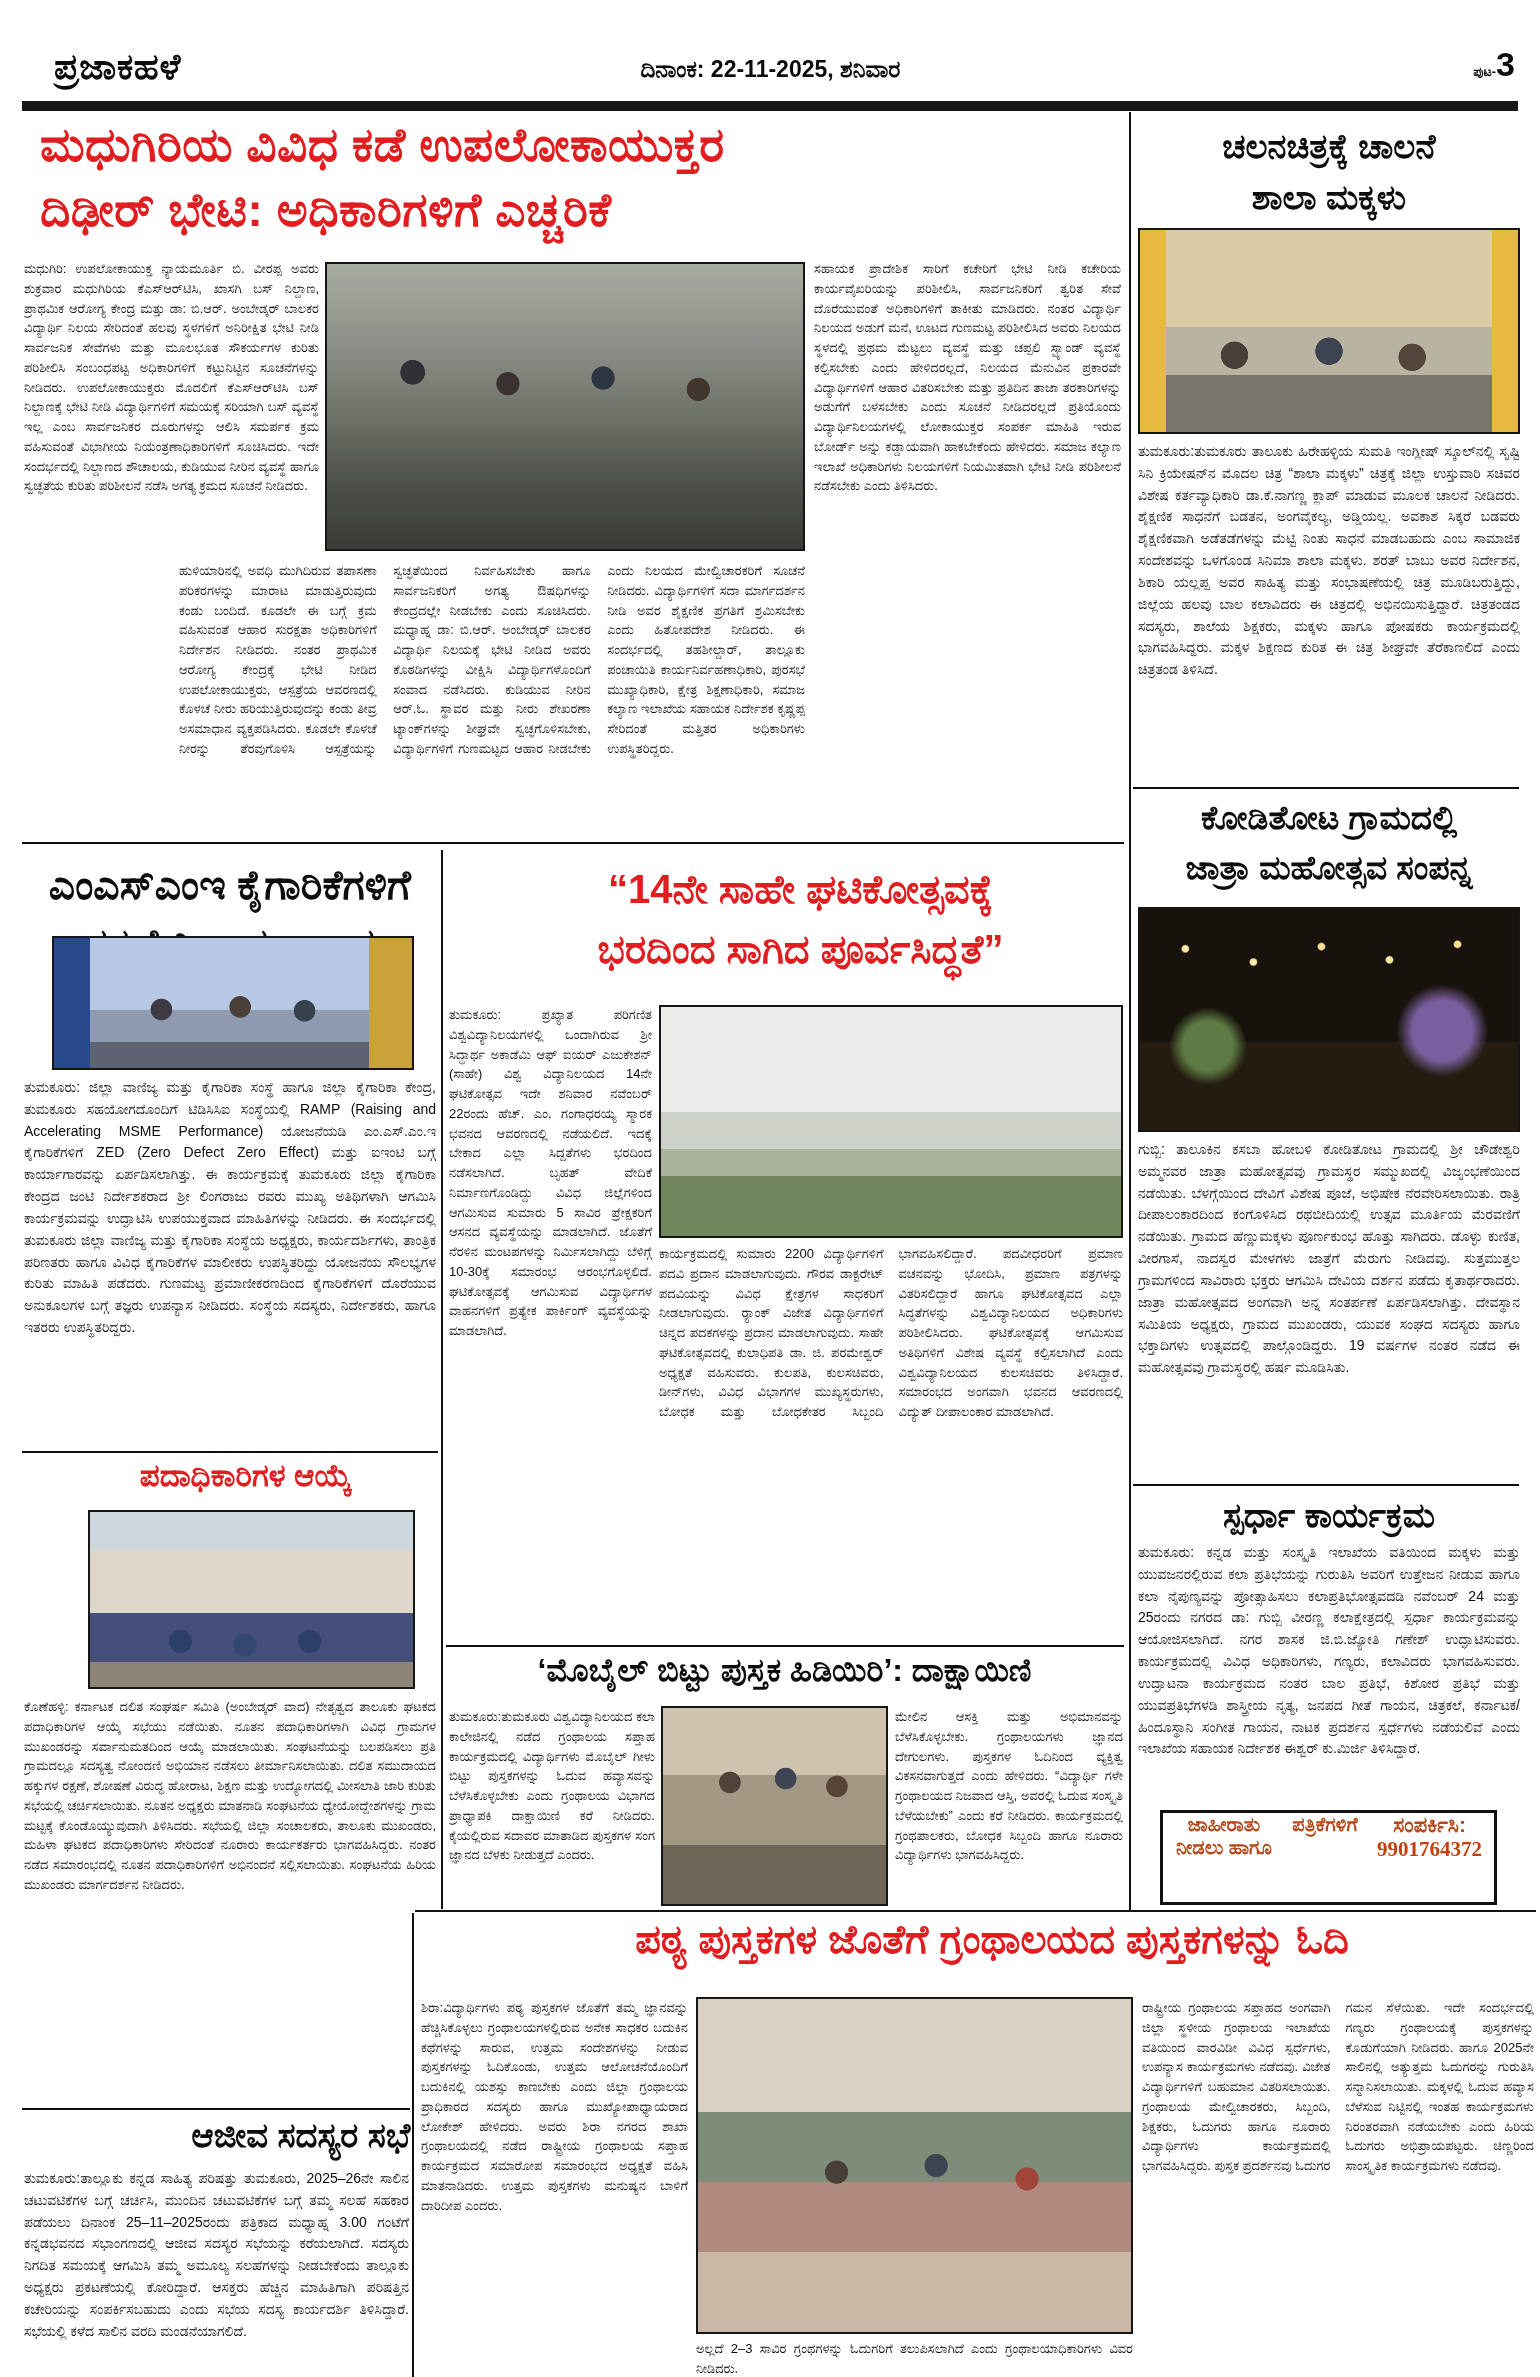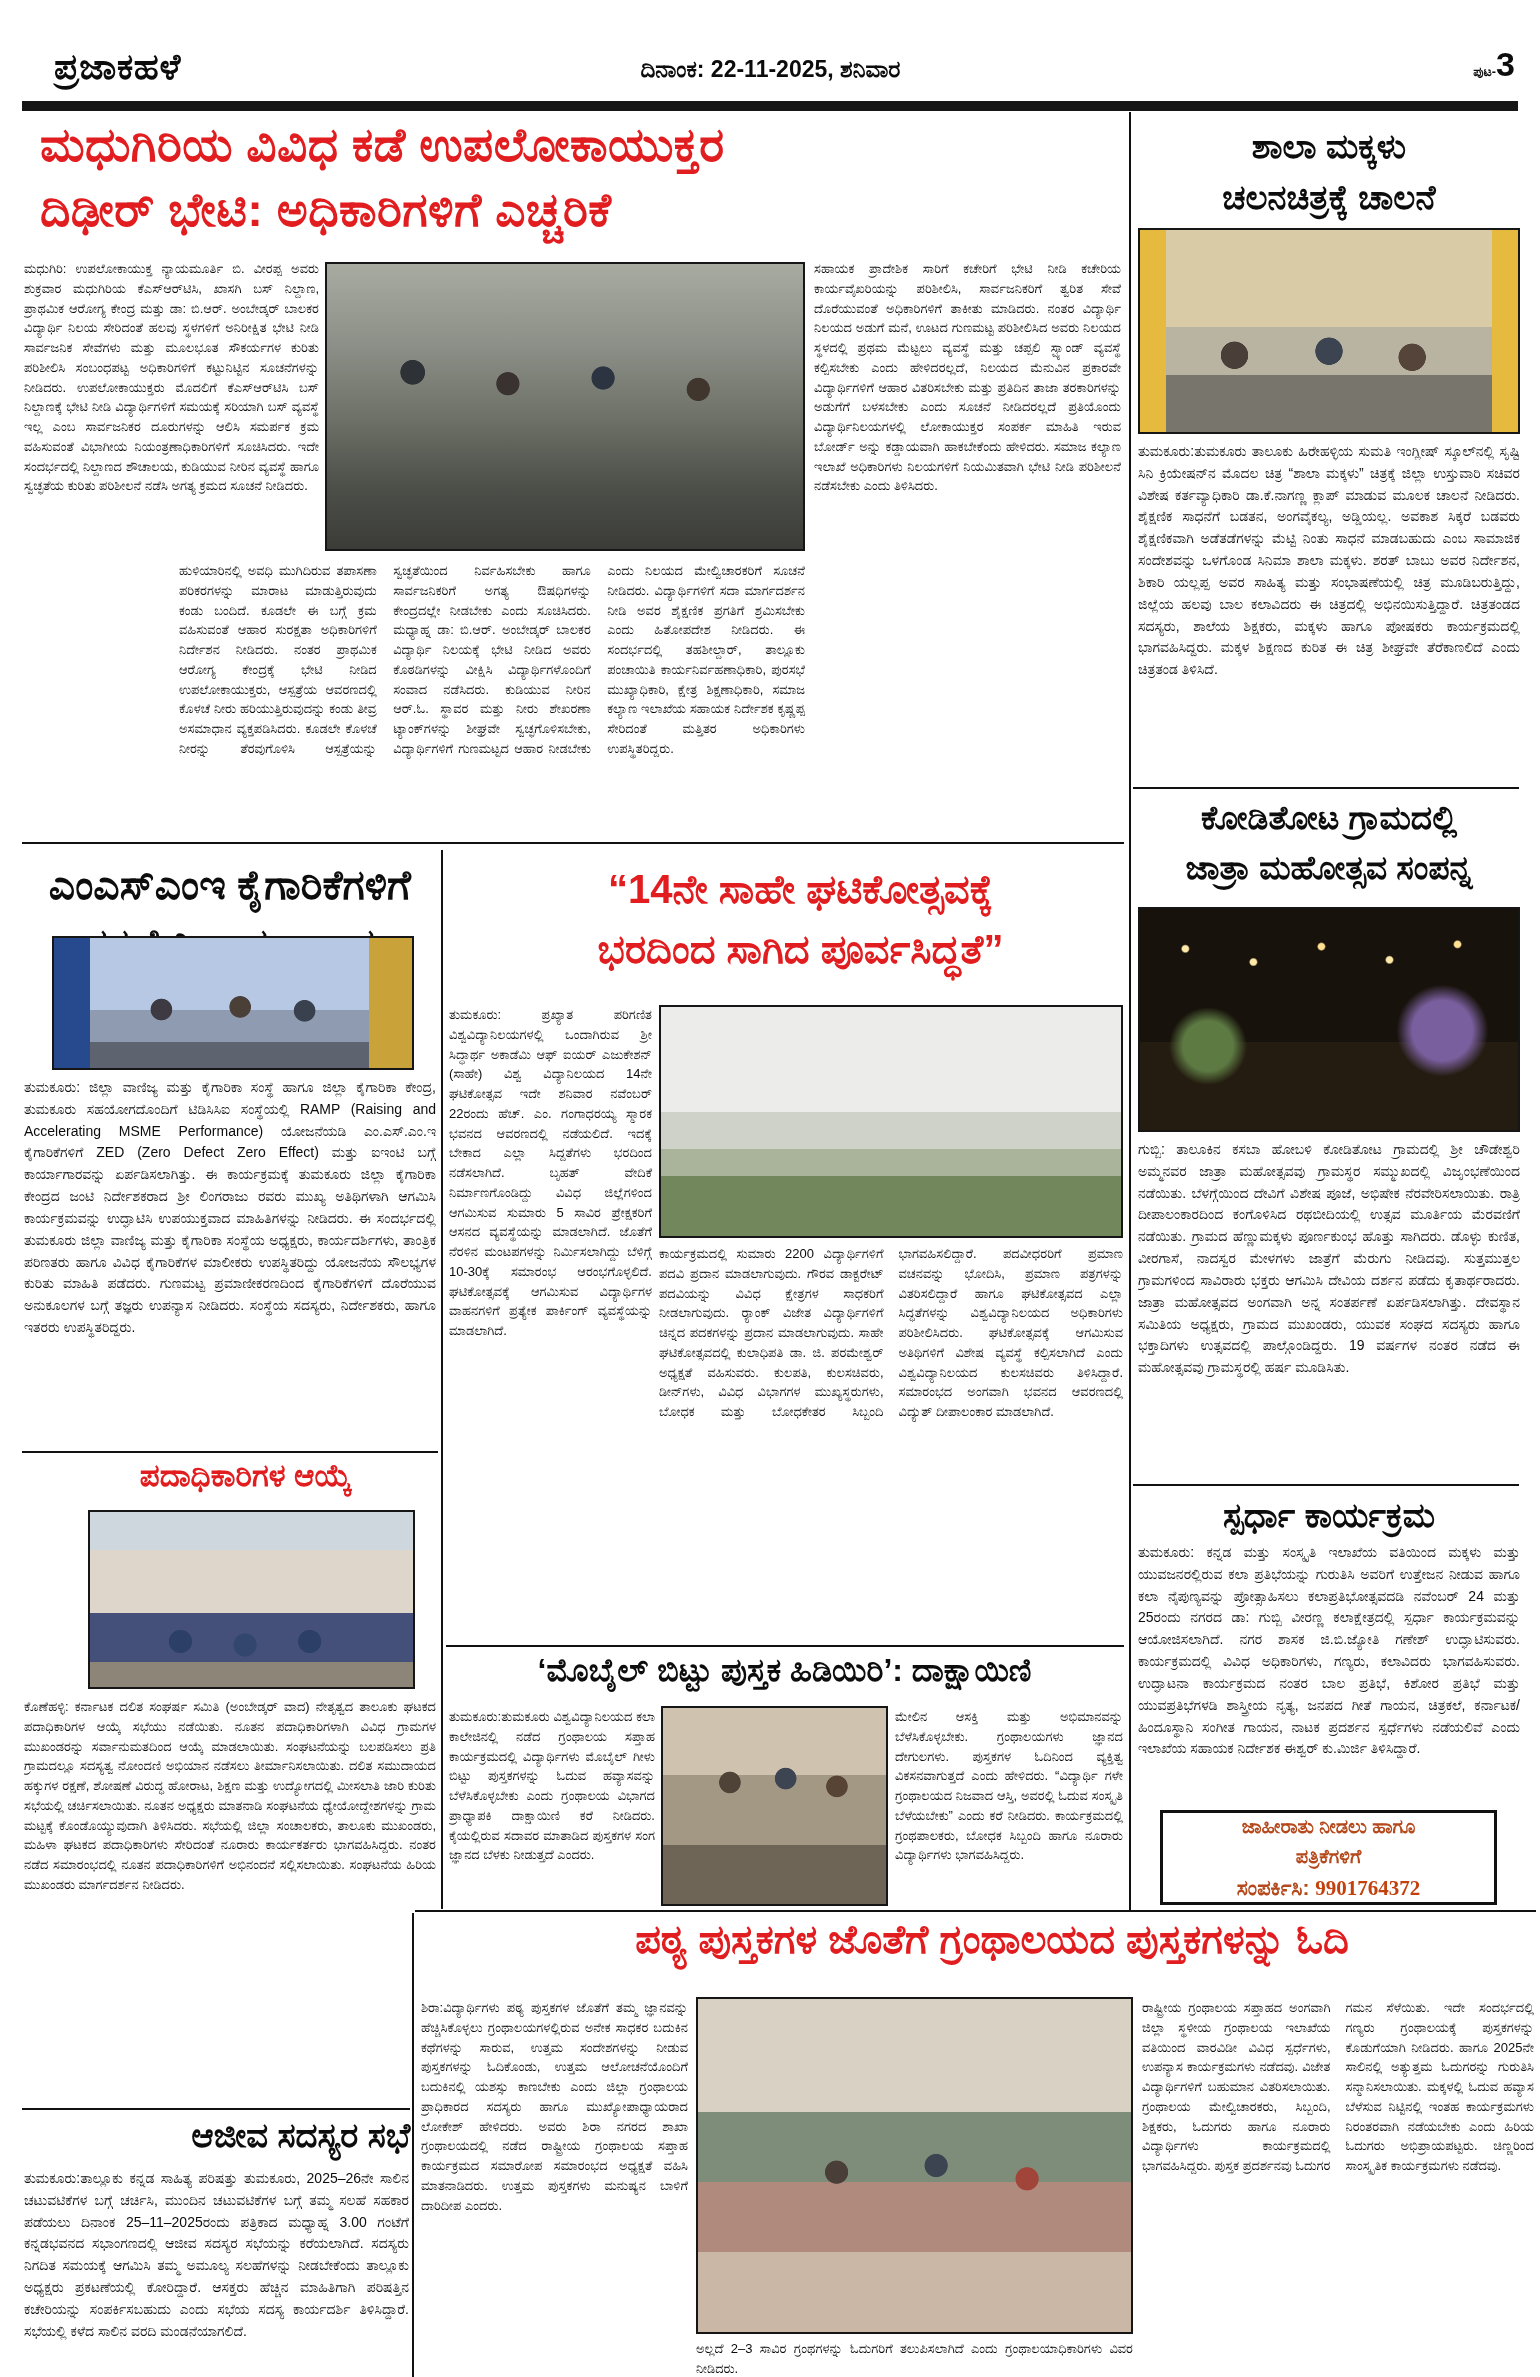--- a/index.html
+++ b/index.html
@@ -62,21 +62,21 @@
     radial-gradient(circle at 30% 38%, #4f4338 0 10.4px, transparent 11.2px),
     radial-gradient(circle at 55% 36%, #3d4452 0 10.4px, transparent 11.2px),
     radial-gradient(circle at 78% 40%, #584434 0 10.4px, transparent 11.2px),
     linear-gradient(180deg,#cfc2af 0 34%,#a39884 34% 70%,#6e6557 70% 100%);}
   .ph-library{background:
     radial-gradient(circle at 32% 52%, #4a3f38 0 11.2px, transparent 12px),
     radial-gradient(circle at 55% 50%, #3c4452 0 11.2px, transparent 12px),
     radial-gradient(circle at 76% 54%, #a1453b 0 11.2px, transparent 12px),
     linear-gradient(180deg,#d8d1c4 0 34%,#7e8d7a 34% 55%,#b08a7c 55% 76%,#cbb7a6 76% 100%);}
   .ad-box{border:3px solid #111;box-sizing:border-box;text-align:center;
-          display:flex;flex-direction:column;justify-content:center;gap:7.5px;background:#fff;}
+          display:flex;flex-direction:row;justify-content:center;gap:7.5px;background:#fff;}
   .ad-line{font-size:19.4px;font-weight:800;color:#b5491c;}
   .ad-phone-line{font-size:21px;font-weight:800;color:#b5491c;}
   .ad-phone{color:#c2410c;font-family:"Liberation Serif",serif;}
 </style>
 </head>
 <body>
 
 <div class="page">
 
   <div class="abs masthead" style="left:54px;top:46px;">ಪ್ರಜಾಕಹಳೆ</div>
@@ -92,22 +92,22 @@
   </div>
   <div class="abs body-text" style="left:24px;top:259px;width:295px;height:583px;">ಮಧುಗಿರಿ: ಉಪಲೋಕಾಯುಕ್ತ ನ್ಯಾಯಮೂರ್ತಿ ಬಿ. ವೀರಪ್ಪ ಅವರು ಶುಕ್ರವಾರ ಮಧುಗಿರಿಯ ಕೆಎಸ್ಆರ್‌ಟಿಸಿ, ಖಾಸಗಿ ಬಸ್ ನಿಲ್ದಾಣ, ಪ್ರಾಥಮಿಕ ಆರೋಗ್ಯ ಕೇಂದ್ರ ಮತ್ತು ಡಾ: ಬಿ.ಆರ್. ಅಂಬೇಡ್ಕರ್ ಬಾಲಕರ ವಿದ್ಯಾರ್ಥಿ ನಿಲಯ ಸೇರಿದಂತೆ ಹಲವು ಸ್ಥಳಗಳಿಗೆ ಅನಿರೀಕ್ಷಿತ ಭೇಟಿ ನೀಡಿ ಸಾರ್ವಜನಿಕ ಸೇವೆಗಳು ಮತ್ತು ಮೂಲಭೂತ ಸೌಕರ್ಯಗಳ ಕುರಿತು ಪರಿಶೀಲಿಸಿ ಸಂಬಂಧಪಟ್ಟ ಅಧಿಕಾರಿಗಳಿಗೆ ಕಟ್ಟುನಿಟ್ಟಿನ ಸೂಚನೆಗಳನ್ನು ನೀಡಿದರು. ಉಪಲೋಕಾಯುಕ್ತರು ಮೊದಲಿಗೆ ಕೆಎಸ್ಆರ್‌ಟಿಸಿ ಬಸ್ ನಿಲ್ದಾಣಕ್ಕೆ ಭೇಟಿ ನೀಡಿ ವಿದ್ಯಾರ್ಥಿಗಳಿಗೆ ಸಮಯಕ್ಕೆ ಸರಿಯಾಗಿ ಬಸ್ ವ್ಯವಸ್ಥೆ ಇಲ್ಲ ಎಂಬ ಸಾರ್ವಜನಿಕರ ದೂರುಗಳನ್ನು ಆಲಿಸಿ ಸಮರ್ಪಕ ಕ್ರಮ ವಹಿಸುವಂತೆ ವಿಭಾಗೀಯ ನಿಯಂತ್ರಣಾಧಿಕಾರಿಗಳಿಗೆ ಸೂಚಿಸಿದರು. ಇದೇ ಸಂದರ್ಭದಲ್ಲಿ ನಿಲ್ದಾಣದ ಶೌಚಾಲಯ, ಕುಡಿಯುವ ನೀರಿನ ವ್ಯವಸ್ಥೆ ಹಾಗೂ ಸ್ವಚ್ಛತೆಯ ಕುರಿತು ಪರಿಶೀಲನೆ ನಡೆಸಿ ಅಗತ್ಯ ಕ್ರಮದ ಸೂಚನೆ ನೀಡಿದರು.</div>
   <div class="abs photo ph-main" style="left:325px;top:262px;width:480px;height:289px;"></div>
   <div class="abs body-text" style="left:814px;top:259px;width:307px;height:583px;">ಸಹಾಯಕ ಪ್ರಾದೇಶಿಕ ಸಾರಿಗೆ ಕಚೇರಿಗೆ ಭೇಟಿ ನೀಡಿ ಕಚೇರಿಯ ಕಾರ್ಯವೈಖರಿಯನ್ನು ಪರಿಶೀಲಿಸಿ, ಸಾರ್ವಜನಿಕರಿಗೆ ತ್ವರಿತ ಸೇವೆ ದೊರೆಯುವಂತೆ ಅಧಿಕಾರಿಗಳಿಗೆ ತಾಕೀತು ಮಾಡಿದರು. ನಂತರ ವಿದ್ಯಾರ್ಥಿ ನಿಲಯದ ಅಡುಗೆ ಮನೆ, ಊಟದ ಗುಣಮಟ್ಟ ಪರಿಶೀಲಿಸಿದ ಅವರು ನಿಲಯದ ಸ್ಥಳದಲ್ಲಿ ಪ್ರಥಮ ಮೆಟ್ಟಲು ವ್ಯವಸ್ಥೆ ಮತ್ತು ಚಪ್ಪಲಿ ಸ್ಟ್ಯಾಂಡ್ ವ್ಯವಸ್ಥೆ ಕಲ್ಪಿಸಬೇಕು ಎಂದು ಹೇಳಿದರಲ್ಲದೆ, ನಿಲಯದ ಮೆನುವಿನ ಪ್ರಕಾರವೇ ವಿದ್ಯಾರ್ಥಿಗಳಿಗೆ ಆಹಾರ ವಿತರಿಸಬೇಕು ಮತ್ತು ಪ್ರತಿದಿನ ತಾಜಾ ತರಕಾರಿಗಳನ್ನು ಅಡುಗೆಗೆ ಬಳಸಬೇಕು ಎಂದು ಸೂಚನೆ ನೀಡಿದರಲ್ಲದೆ ಪ್ರತಿಯೊಂದು ವಿದ್ಯಾರ್ಥಿನಿಲಯಗಳಲ್ಲಿ ಲೋಕಾಯುಕ್ತರ ಸಂಪರ್ಕ ಮಾಹಿತಿ ಇರುವ ಬೋರ್ಡ್ ಅನ್ನು ಕಡ್ಡಾಯವಾಗಿ ಹಾಕಬೇಕೆಂದು ಹೇಳಿದರು. ಸಮಾಜ ಕಲ್ಯಾಣ ಇಲಾಖೆ ಅಧಿಕಾರಿಗಳು ನಿಲಯಗಳಿಗೆ ನಿಯಮಿತವಾಗಿ ಭೇಟಿ ನೀಡಿ ಪರಿಶೀಲನೆ ನಡೆಸಬೇಕು ಎಂದು ತಿಳಿಸಿದರು.</div>
   <div class="abs body-text cols3" style="left:179px;top:561px;width:626px;height:277px;">ಹುಳಿಯಾರಿನಲ್ಲಿ ಅವಧಿ ಮುಗಿದಿರುವ ತಪಾಸಣಾ ಪರಿಕರಗಳನ್ನು ಮಾರಾಟ ಮಾಡುತ್ತಿರುವುದು ಕಂಡು ಬಂದಿದೆ. ಕೂಡಲೇ ಈ ಬಗ್ಗೆ ಕ್ರಮ ವಹಿಸುವಂತೆ ಆಹಾರ ಸುರಕ್ಷತಾ ಅಧಿಕಾರಿಗಳಿಗೆ ನಿರ್ದೇಶನ ನೀಡಿದರು. ನಂತರ ಪ್ರಾಥಮಿಕ ಆರೋಗ್ಯ ಕೇಂದ್ರಕ್ಕೆ ಭೇಟಿ ನೀಡಿದ ಉಪಲೋಕಾಯುಕ್ತರು, ಆಸ್ಪತ್ರೆಯ ಆವರಣದಲ್ಲಿ ಕೊಳಚೆ ನೀರು ಹರಿಯುತ್ತಿರುವುದನ್ನು ಕಂಡು ತೀವ್ರ ಅಸಮಾಧಾನ ವ್ಯಕ್ತಪಡಿಸಿದರು. ಕೂಡಲೇ ಕೊಳಚೆ ನೀರನ್ನು ತೆರವುಗೊಳಿಸಿ ಆಸ್ಪತ್ರೆಯನ್ನು ಸ್ವಚ್ಛತೆಯಿಂದ ನಿರ್ವಹಿಸಬೇಕು ಹಾಗೂ ಸಾರ್ವಜನಿಕರಿಗೆ ಅಗತ್ಯ ಔಷಧಿಗಳನ್ನು ಕೇಂದ್ರದಲ್ಲೇ ನೀಡಬೇಕು ಎಂದು ಸೂಚಿಸಿದರು. ಮಧ್ಯಾಹ್ನ ಡಾ: ಬಿ.ಆರ್. ಅಂಬೇಡ್ಕರ್ ಬಾಲಕರ ವಿದ್ಯಾರ್ಥಿ ನಿಲಯಕ್ಕೆ ಭೇಟಿ ನೀಡಿದ ಅವರು ಕೊಠಡಿಗಳನ್ನು ವೀಕ್ಷಿಸಿ ವಿದ್ಯಾರ್ಥಿಗಳೊಂದಿಗೆ ಸಂವಾದ ನಡೆಸಿದರು. ಕುಡಿಯುವ ನೀರಿನ ಆರ್.ಓ. ಸ್ಥಾವರ ಮತ್ತು ನೀರು ಶೇಖರಣಾ ಟ್ಯಾಂಕ್‌ಗಳನ್ನು ಶೀಘ್ರವೇ ಸ್ವಚ್ಛಗೊಳಿಸಬೇಕು, ವಿದ್ಯಾರ್ಥಿಗಳಿಗೆ ಗುಣಮಟ್ಟದ ಆಹಾರ ನೀಡಬೇಕು ಎಂದು ನಿಲಯದ ಮೇಲ್ವಿಚಾರಕರಿಗೆ ಸೂಚನೆ ನೀಡಿದರು. ವಿದ್ಯಾರ್ಥಿಗಳಿಗೆ ಸದಾ ಮಾರ್ಗದರ್ಶನ ನೀಡಿ ಅವರ ಶೈಕ್ಷಣಿಕ ಪ್ರಗತಿಗೆ ಶ್ರಮಿಸಬೇಕು ಎಂದು ಹಿತೋಪದೇಶ ನೀಡಿದರು. ಈ ಸಂದರ್ಭದಲ್ಲಿ ತಹಶೀಲ್ದಾರ್, ತಾಲ್ಲೂಕು ಪಂಚಾಯಿತಿ ಕಾರ್ಯನಿರ್ವಹಣಾಧಿಕಾರಿ, ಪುರಸಭೆ ಮುಖ್ಯಾಧಿಕಾರಿ, ಕ್ಷೇತ್ರ ಶಿಕ್ಷಣಾಧಿಕಾರಿ, ಸಮಾಜ ಕಲ್ಯಾಣ ಇಲಾಖೆಯ ಸಹಾಯಕ ನಿರ್ದೇಶಕ ಕೃಷ್ಣಪ್ಪ ಸೇರಿದಂತೆ ಮತ್ತಿತರ ಅಧಿಕಾರಿಗಳು ಉಪಸ್ಥಿತರಿದ್ದರು.</div>
   <div class="abs hline" style="left:22.4px;top:842px;width:1102px;"></div>
 
   <div class="abs vline" style="left:1129px;top:112px;height:1798px;"></div>
 
   <div class="abs head-black h-rail" style="left:1138px;top:121px;width:382px;">
+    <div>ಚಲನಚಿತ್ರಕ್ಕೆ ಚಾಲನೆ</div>
     <div>ಶಾಲಾ ಮಕ್ಕಳು</div>
-    <div>ಚಲನಚಿತ್ರಕ್ಕೆ ಚಾಲನೆ</div>
   </div>
   <div class="abs photo ph-school" style="left:1138px;top:228px;width:382px;height:206px;"></div>
   <div class="abs body-text body-lg" style="left:1138px;top:441px;width:382px;height:341px;">ತುಮಕೂರು:ತುಮಕೂರು ತಾಲೂಕು ಹಿರೇಹಳ್ಳಿಯ ಸುಮತಿ ಇಂಗ್ಲೀಷ್ ಸ್ಕೂಲ್‌ನಲ್ಲಿ ಸೃಷ್ಟಿ ಸಿನಿ ಕ್ರಿಯೇಷನ್‌ನ ಮೊದಲ ಚಿತ್ರ “ಶಾಲಾ ಮಕ್ಕಳು” ಚಿತ್ರಕ್ಕೆ ಜಿಲ್ಲಾ ಉಸ್ತುವಾರಿ ಸಚಿವರ ವಿಶೇಷ ಕರ್ತವ್ಯಾಧಿಕಾರಿ ಡಾ.ಕೆ.ನಾಗಣ್ಣ ಕ್ಲಾಪ್ ಮಾಡುವ ಮೂಲಕ ಚಾಲನೆ ನೀಡಿದರು. ಶೈಕ್ಷಣಿಕ ಸಾಧನೆಗೆ ಬಡತನ, ಅಂಗವೈಕಲ್ಯ, ಅಡ್ಡಿಯಲ್ಲ. ಅವಕಾಶ ಸಿಕ್ಕರೆ ಬಡವರು ಶೈಕ್ಷಣಿಕವಾಗಿ ಅಡೆತಡೆಗಳನ್ನು ಮೆಟ್ಟಿ ನಿಂತು ಸಾಧನೆ ಮಾಡಬಹುದು ಎಂಬ ಸಾಮಾಜಿಕ ಸಂದೇಶವನ್ನು ಒಳಗೊಂಡ ಸಿನಿಮಾ ಶಾಲಾ ಮಕ್ಕಳು. ಶರತ್ ಬಾಬು ಅವರ ನಿರ್ದೇಶನ, ಶಿಕಾರಿ ಯಲ್ಲಪ್ಪ ಅವರ ಸಾಹಿತ್ಯ ಮತ್ತು ಸಂಭಾಷಣೆಯಲ್ಲಿ ಚಿತ್ರ ಮೂಡಿಬರುತ್ತಿದ್ದು, ಜಿಲ್ಲೆಯ ಹಲವು ಬಾಲ ಕಲಾವಿದರು ಈ ಚಿತ್ರದಲ್ಲಿ ಅಭಿನಯಿಸುತ್ತಿದ್ದಾರೆ. ಚಿತ್ರತಂಡದ ಸದಸ್ಯರು, ಶಾಲೆಯ ಶಿಕ್ಷಕರು, ಮಕ್ಕಳು ಹಾಗೂ ಪೋಷಕರು ಕಾರ್ಯಕ್ರಮದಲ್ಲಿ ಭಾಗವಹಿಸಿದ್ದರು. ಮಕ್ಕಳ ಶಿಕ್ಷಣದ ಕುರಿತ ಈ ಚಿತ್ರ ಶೀಘ್ರವೇ ತೆರೆಕಾಣಲಿದೆ ಎಂದು ಚಿತ್ರತಂಡ ತಿಳಿಸಿದೆ.</div>
   <div class="abs hline" style="left:1133px;top:787px;width:386px;"></div>
 
   <div class="abs head-black h-rail" style="left:1138px;top:793px;width:382px;font-size:33px;">
     <div>ಕೋಡಿತೋಟ ಗ್ರಾಮದಲ್ಲಿ</div>
     <div>ಜಾತ್ರಾ ಮಹೋತ್ಸವ ಸಂಪನ್ನ</div>
   </div>
   <div class="abs photo ph-night" style="left:1138px;top:907px;width:382px;height:225px;"></div>

